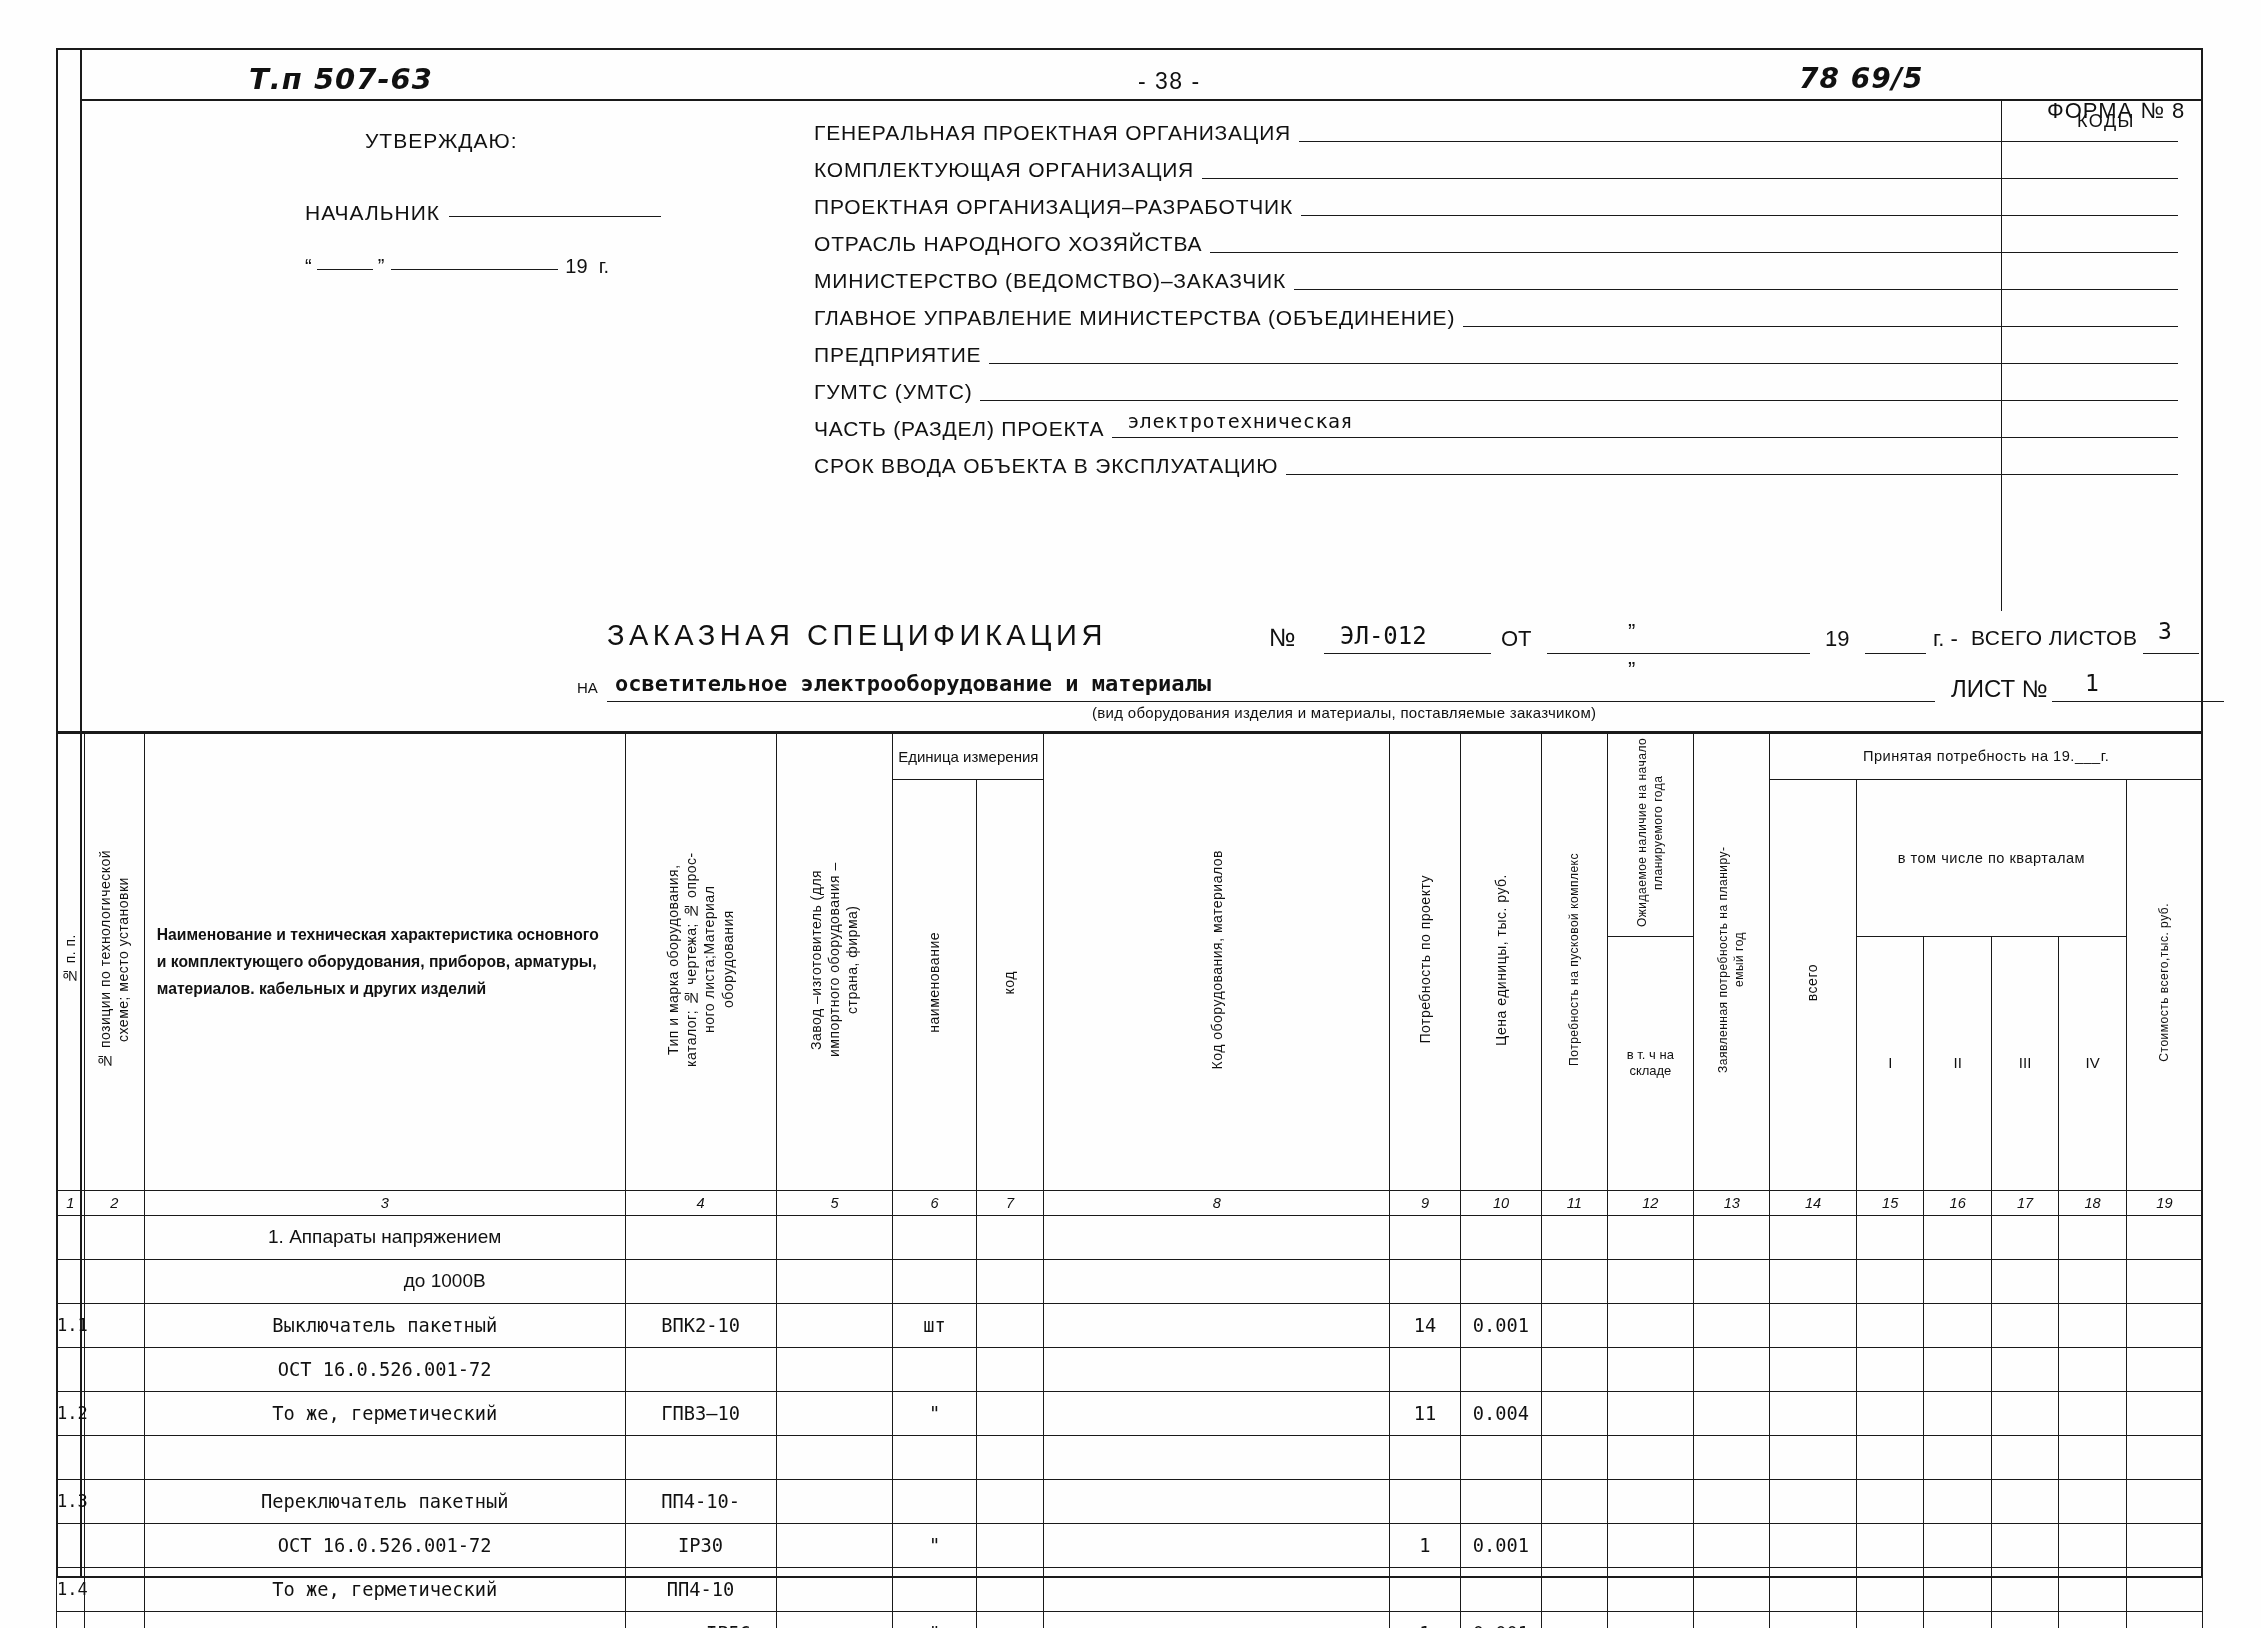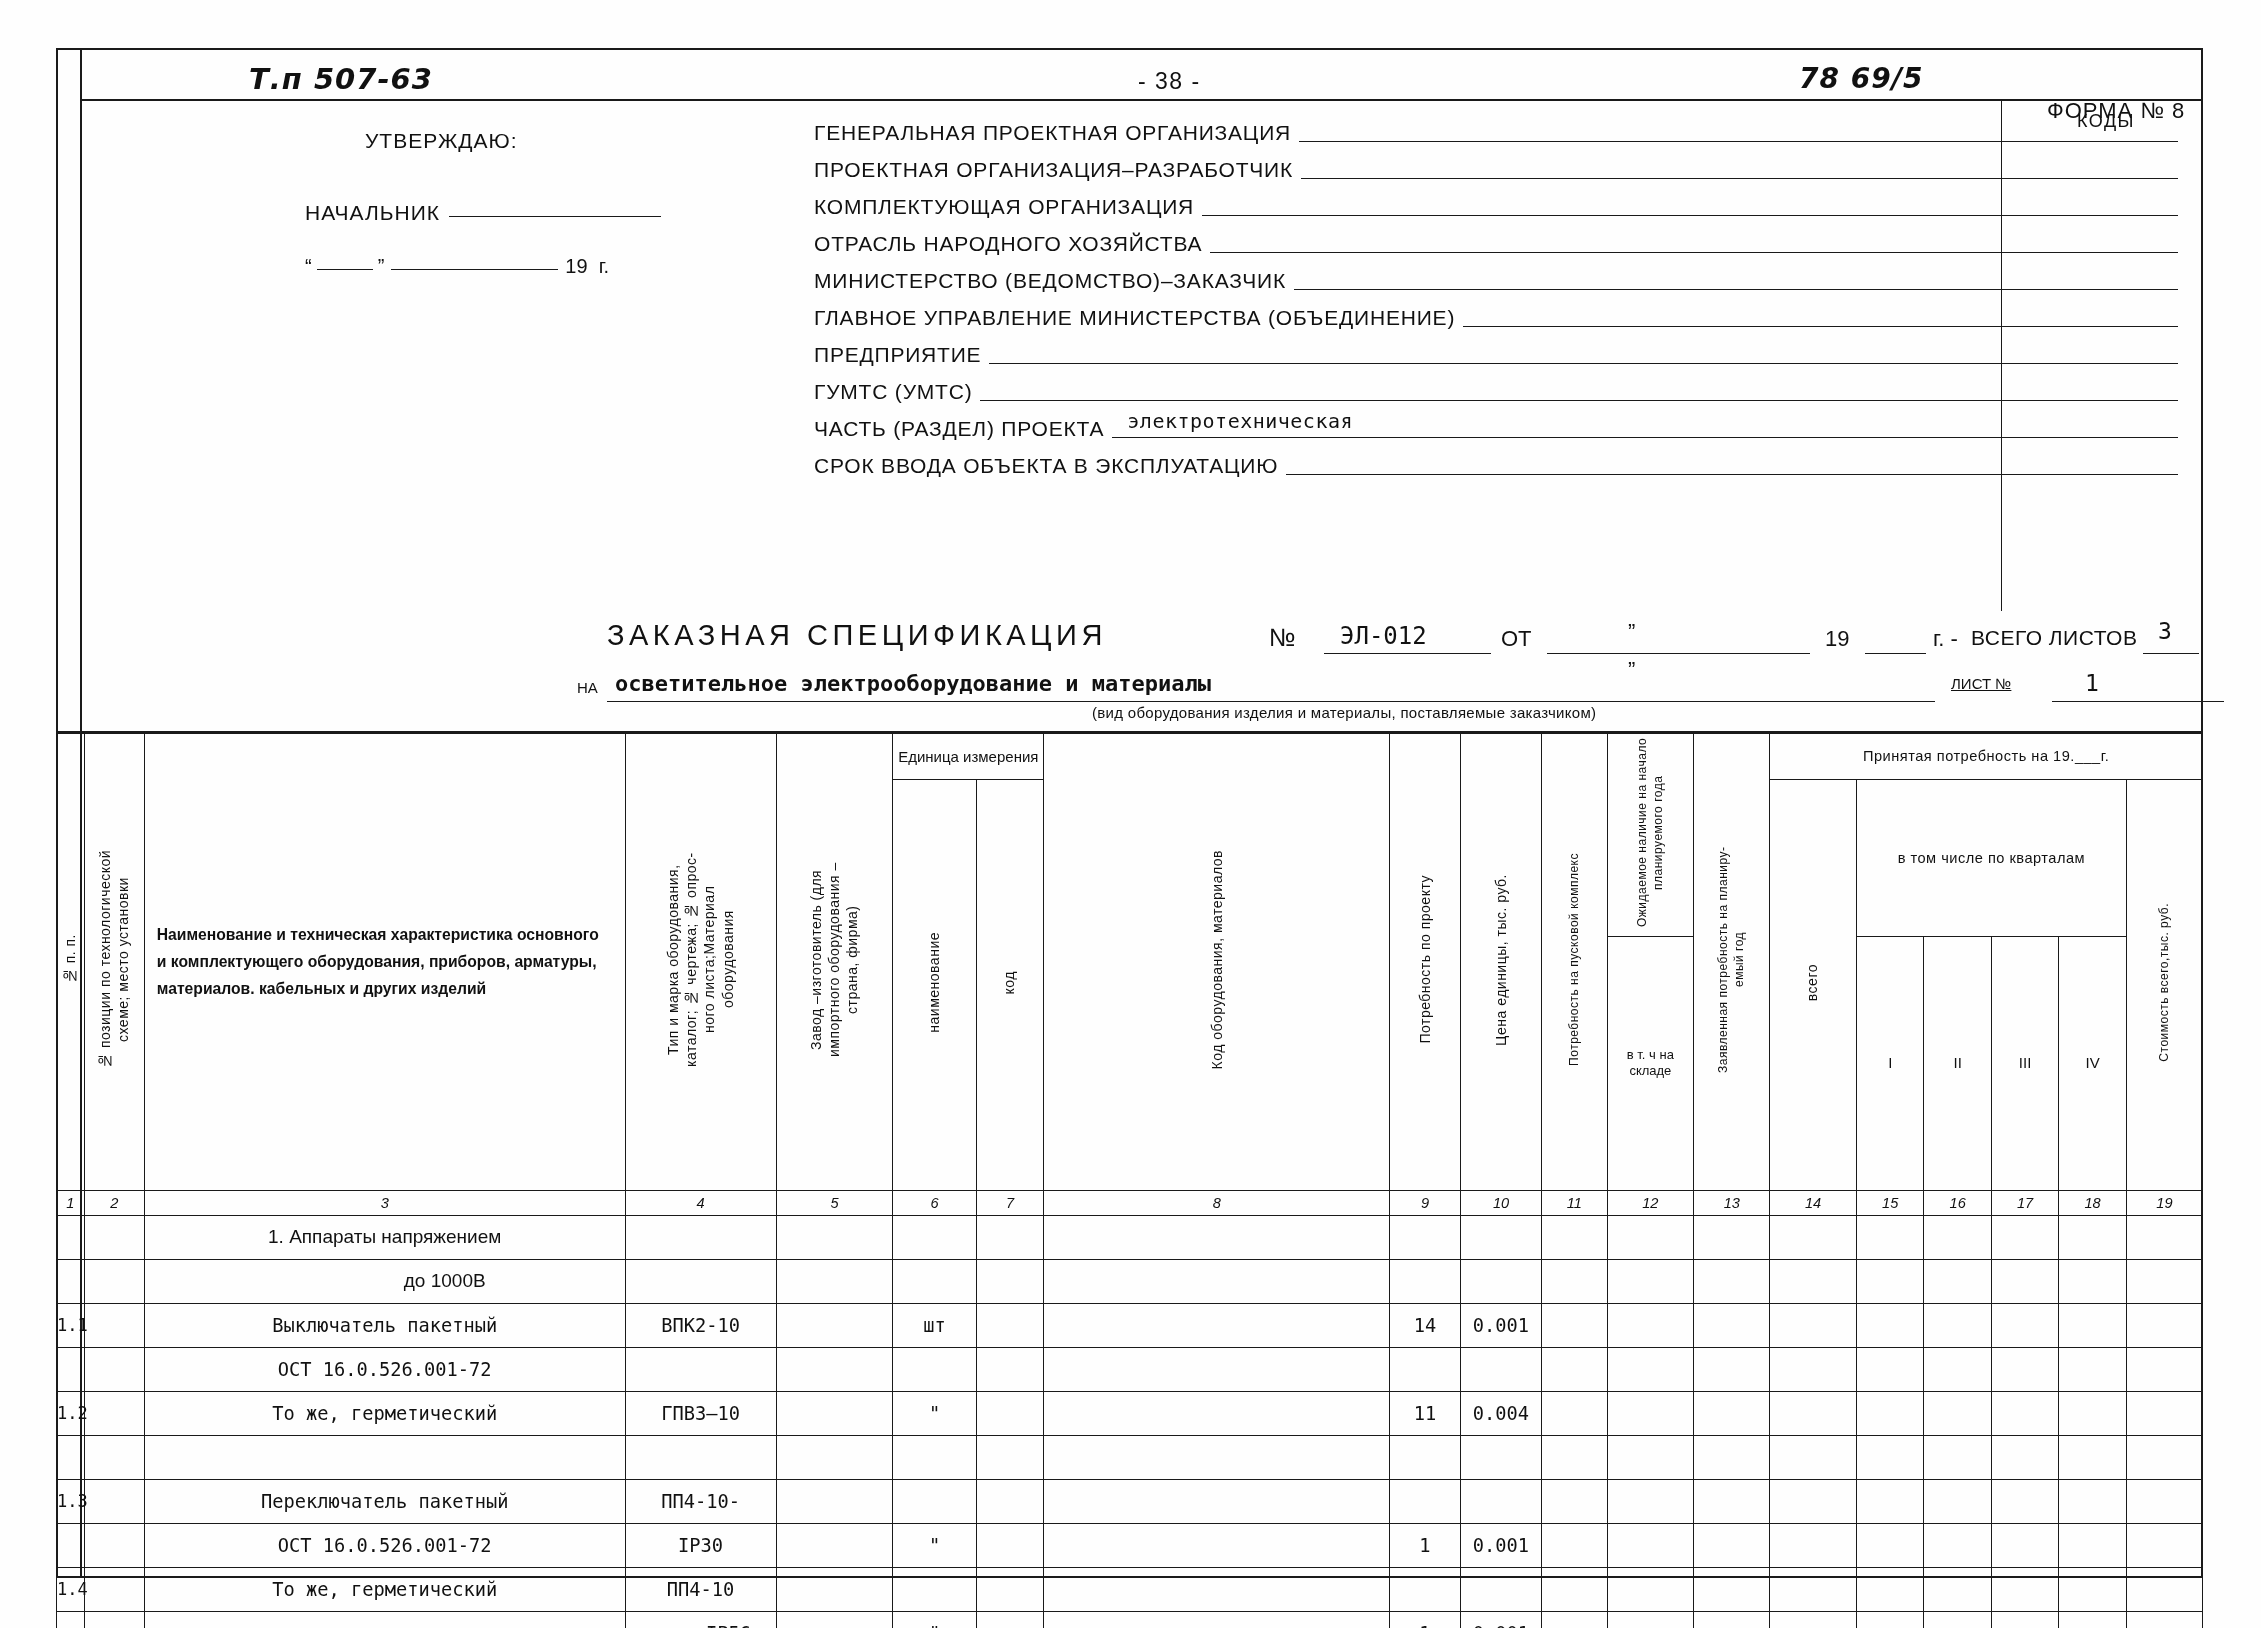--- a/index.html
+++ b/index.html
@@ -316,23 +316,22 @@
     position: absolute;
     left: 1010px;
     top: 90px;
     font-size: 15px;
     letter-spacing: 0.3px;
   }
   .sheet-label {
     position: absolute;
     left: 1869px;
     top: 61px;
-    font-size: 15px;
+    font-size: 24px;
     font-variant: small-caps;
-    text-decoration: underline;
   }
   .sheet-value {
     position: absolute;
     left: 2003px;
     top: 56px;
     font-family: "DejaVu Sans Mono", monospace;
     font-size: 23px;
   }
   .sheet-rule {
     position: absolute;
@@ -466,27 +465,27 @@
     </div>
 
     <div class="org-list">
       <div class="org-row">
         <span class="org-label">ГЕНЕРАЛЬНАЯ ПРОЕКТНАЯ ОРГАНИЗАЦИЯ</span>
         <span class="org-rule">
             <span class="org-fill"></span>
           </span>
       </div>
       <div class="org-row">
-        <span class="org-label">ПРОЕКТНАЯ ОРГАНИЗАЦИЯ–РАЗРАБОТЧИК</span>
+        <span class="org-label">КОМПЛЕКТУЮЩАЯ ОРГАНИЗАЦИЯ</span>
         <span class="org-rule">
             <span class="org-fill"></span>
           </span>
       </div>
       <div class="org-row">
-        <span class="org-label">КОМПЛЕКТУЮЩАЯ ОРГАНИЗАЦИЯ</span>
+        <span class="org-label">ПРОЕКТНАЯ ОРГАНИЗАЦИЯ–РАЗРАБОТЧИК</span>
         <span class="org-rule">
             <span class="org-fill"></span>
           </span>
       </div>
       <div class="org-row">
         <span class="org-label">ОТРАСЛЬ НАРОДНОГО ХОЗЯЙСТВА</span>
         <span class="org-rule">
             <span class="org-fill"></span>
           </span>
       </div>

